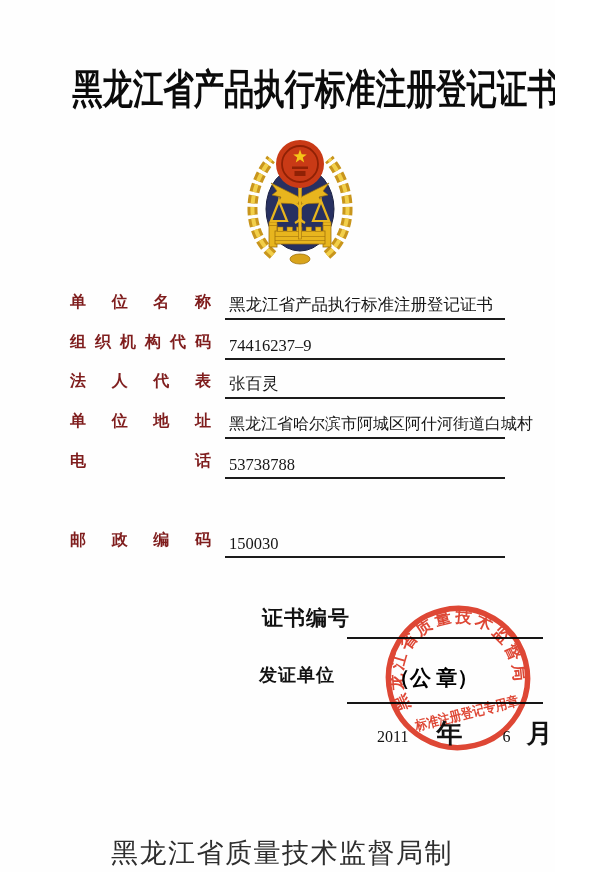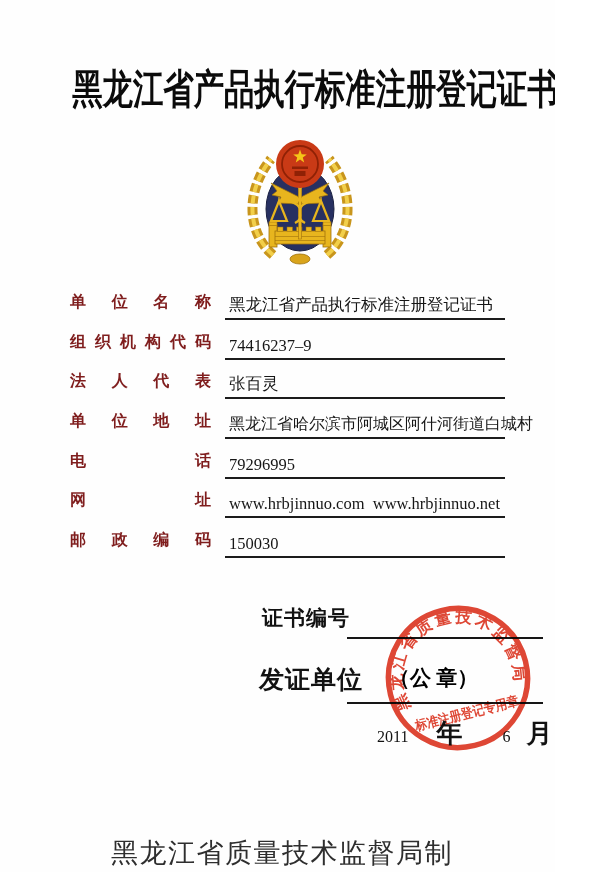--- a/index.html
+++ b/index.html
@@ -23,21 +23,21 @@
   .fline{position:absolute;left:155px;top:0;width:280px;height:30px;border-bottom:2px solid #1c1c1c;}
   .fvalue{position:absolute;left:4px;bottom:2px;font-size:16.5px;color:#161616;white-space:pre;}
   .r1{top:0;} .r2{top:40px;} .r3{top:79px;} .r4{top:119px;} .r5{top:159px;} .r6{top:198px;} .r7{top:238px;}
   .r4 .fvalue{font-size:16px;}
 
   
   .certno-label{position:absolute;left:262px;top:604px;font-size:21px;font-weight:bold;color:#121212;
     font-family:"Liberation Sans","DejaVu Sans",sans-serif;letter-spacing:1px;}
   .line1{position:absolute;left:347px;top:637px;width:196px;border-top:2px solid #161616;}
   .certno-value{position:absolute;left:352px;top:614px;font-size:16px;color:#161616;}
-  .issuer-label{position:absolute;left:259px;top:663px;font-size:25px;font-weight:bold;color:#121212;
+  .issuer-label{position:absolute;left:259px;top:663px;font-size:18px;font-weight:bold;color:#121212;
     font-family:"Liberation Sans","DejaVu Sans",sans-serif;letter-spacing:1px;}
   .issuer-value{position:absolute;left:389px;top:664px;font-size:21px;font-weight:bold;color:#000000;white-space:pre;}
   .line2{position:absolute;left:347px;top:702px;width:196px;border-top:2px solid #161616;}
 
   .date-row{position:absolute;left:377px;top:716px;display:flex;align-items:baseline;color:#121212;gap:16px;}
   .d-num{font-size:16px;}
   .d-unit{font-size:26px;font-weight:bold;}
   .d-year{margin-right:12px;}
   .d-month-num{margin-left:24px;}
   .d-day-num{margin-left:18px;font-size:15px;}
@@ -134,27 +134,21 @@
     </div>
     <div class="frow r3">
       <div class="flabel">法人代表</div>
       <div class="fline">
         <span class="fvalue">张百灵</span>
       </div>
     </div>
     <div class="frow r5">
       <div class="flabel">电话</div>
       <div class="fline">
-        <span class="fvalue">79296995</span>
-      </div>
-    </div>
-    <div class="frow r6">
-      <div class="flabel">网址</div>
-      <div class="fline">
-        <span class="fvalue">www.hrbjinnuo.com  www.hrbjinnuo.net</span>
+        <span class="fvalue">53738788</span>
       </div>
     </div>
     <div class="frow r7">
       <div class="flabel">邮政编码</div>
       <div class="fline">
         <span class="fvalue">150030</span>
       </div>
     </div>
   </div>
 

